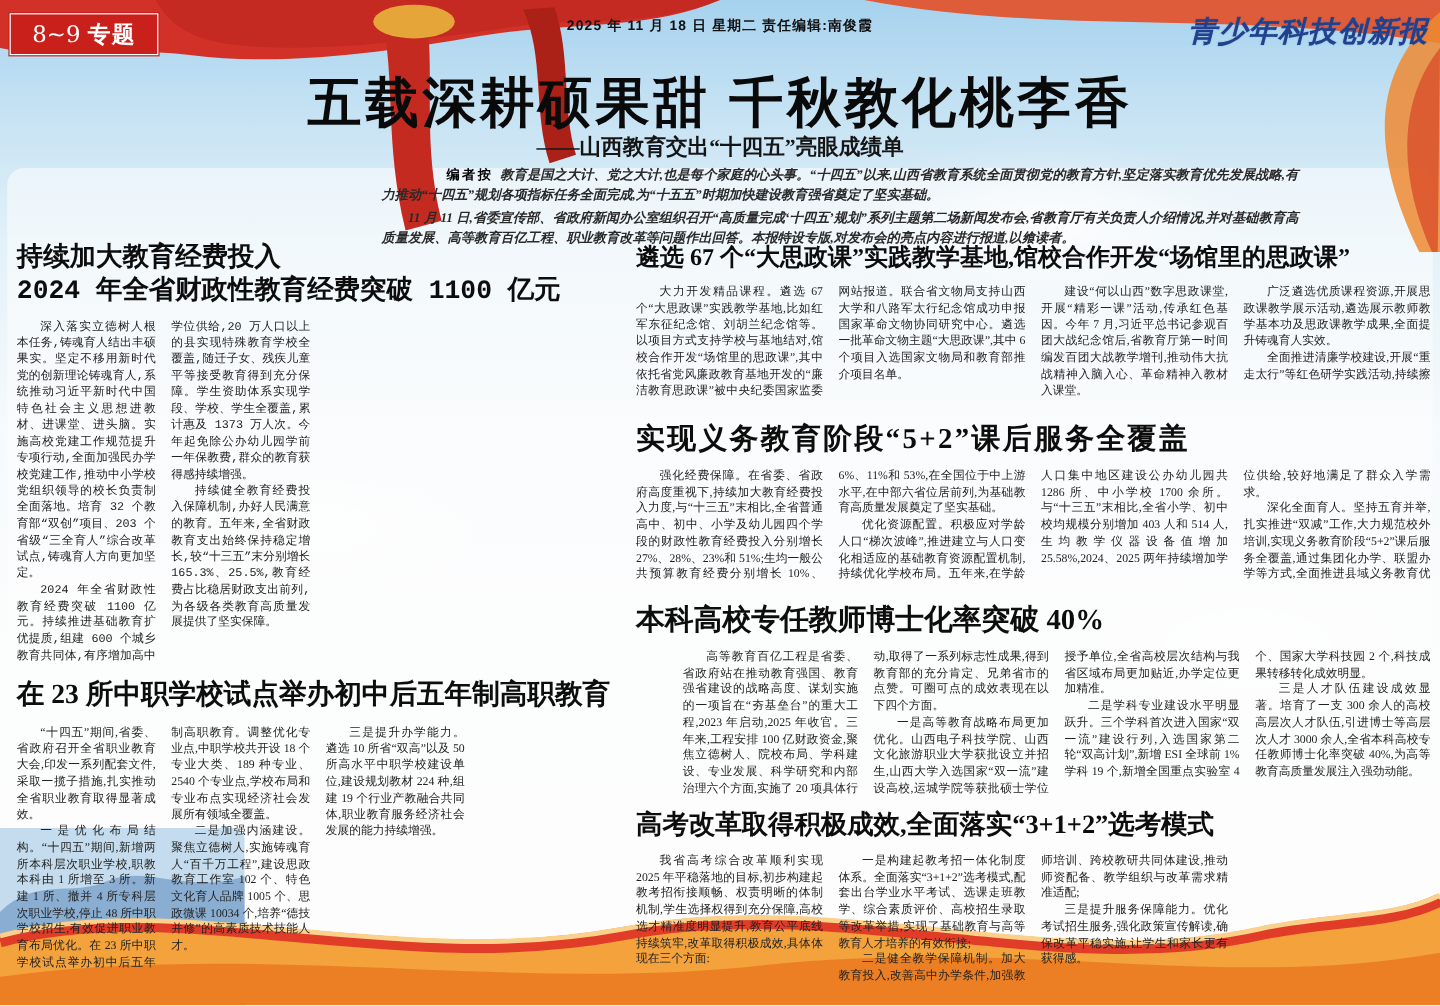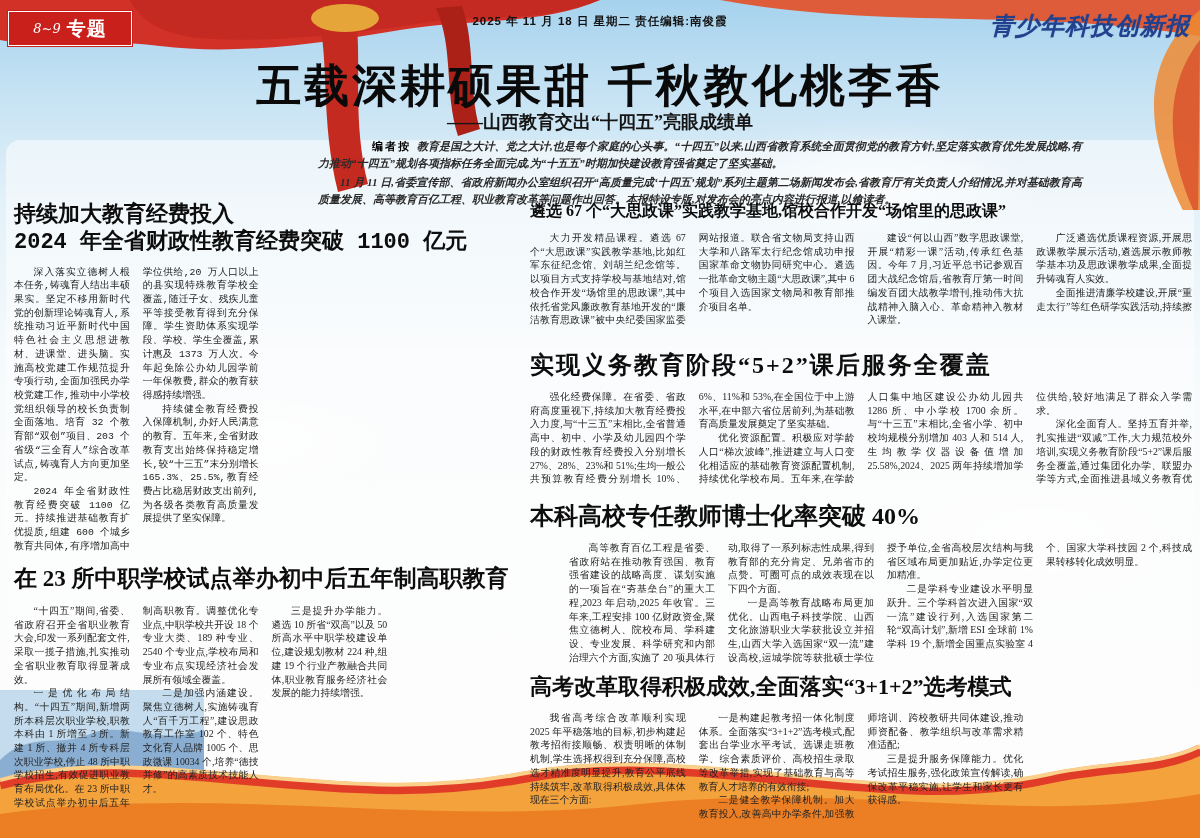--- a/index.html
+++ b/index.html
@@ -6,21 +6,21 @@
   .sheet{position:relative;width:1200px;height:838px;overflow:hidden;
     font-family:"Liberation Serif",serif;color:#1c1c1c;
     background:linear-gradient(180deg,#a6d2ee 0%,#c3e1f3 10%,#e3f1f9 24%,#f5fafc 42%,#fbfcfc 60%,#fdfdfc 100%);}
   svg{display:block}
   .deco{position:absolute;pointer-events:none;}
   .cloud{position:absolute;border-radius:50%;filter:blur(14px);background:radial-gradient(closest-side,rgba(255,255,255,.95),rgba(255,255,255,0));}
   .paper-haze{position:absolute;left:6px;right:6px;top:140px;bottom:64px;background:rgba(254,254,253,.55);border-radius:14px;}
   
   .page-tag{position:absolute;left:8px;top:11px;width:122px;height:33px;background:#c9201c;border:1px solid #fff;
     box-shadow:0 0 0 1px #c9201c;display:flex;align-items:center;justify-content:center;gap:6px;color:#fff;z-index:5;}
-  .page-tag .range{font-style:italic;font-size:13px;font-family:"DejaVu Serif",serif;}
+  .page-tag .range{font-size:19px;font-family:"DejaVu Serif",serif;}
   .page-tag .label{font-weight:bold;font-size:19px;letter-spacing:1px;font-family:"Liberation Sans",sans-serif;}
   .date-line{position:absolute;left:0;right:0;top:14px;text-align:center;font-size:11.5px;font-weight:bold;color:#111;
     letter-spacing:1px;z-index:5;font-family:"Liberation Sans",sans-serif;}
   .logo{position:absolute;right:10px;top:10px;font-size:24px;font-weight:bold;font-style:italic;color:#21418e;
     letter-spacing:1px;z-index:5;text-shadow:0 0 1px rgba(33,65,142,.5);}
   
   .main-title{position:absolute;left:0;right:0;top:56px;text-align:center;margin:0;font-size:45px;font-weight:800;
     color:#0a0a0a;letter-spacing:3px;font-family:"Liberation Sans",sans-serif;z-index:4;}
   .sub-title{position:absolute;left:0;right:0;top:110px;text-align:center;font-size:18px;font-weight:bold;color:#151515;z-index:4;}
   .editor-note{position:absolute;left:318px;width:764px;top:138px;font-size:11px;line-height:1.55;font-weight:bold;
@@ -32,21 +32,21 @@
   .a-head{font-weight:bold;color:#0d0d0d;margin:0;}
   .body-cols{column-gap:13px;column-fill:auto;text-align:justify;}
   .body-cols p{margin:0;text-indent:2em;font-size:9.8px;line-height:1.4;color:#222;}
   #art-funding{left:14px;top:203px;width:502px;font-family:Liberation Mono, monospace;}
   #art-funding .a-head{font-size:22px;line-height:1.22;}
   #art-funding .body-cols{margin-top:9px;height:292px;column-count:4;}
   #art-voc{left:14px;top:563px;width:502px;}
   #art-voc .a-head{font-size:23px;}
   #art-voc .body-cols{margin-top:10px;height:212px;column-count:4;}
   #art-sizheng{left:530px;top:201px;width:662px;}
-  #art-sizheng .a-head{font-size:16px;}
+  #art-sizheng .a-head{font-size:20px;}
   #art-sizheng .body-cols{margin-top:9px;height:104px;column-count:4;}
   #art-afterschool{left:530px;top:349px;width:662px;}
   #art-afterschool .a-head{font-size:24px;letter-spacing:2px;}
   #art-afterschool .body-cols{margin-top:9px;height:108px;column-count:4;}
   #art-phd{left:530px;top:500px;width:662px;}
   #art-phd .a-head{font-size:24px;}
   #art-phd .body-cols{margin-top:9px;height:128px;column-count:4;margin-left:39px;}
   #art-gaokao{left:530px;top:672px;width:662px;}
   #art-gaokao .a-head{font-size:22px;}
   #art-gaokao .body-cols{margin-top:9px;height:112px;column-count:4;}
@@ -145,20 +145,21 @@
         <p>深化全面育人。坚持五育并举,扎实推进“双减”工作,大力规范校外培训,实现义务教育阶段“5+2”课后服务全覆盖,通过集团化办学、联盟办学等方式,全面推进县域义务教育优质均衡发展,持续缩小城乡、区域、校际差距,努力办好老百姓“家门口的好学校”。</p>
       </div>
   </div>
 
   <div class="article" id="art-phd">
     <h2 class="a-head">本科高校专任教师博士化率突破 40%</h2>
     <div class="body-cols">
         <p>高等教育百亿工程是省委、省政府站在推动教育强国、教育强省建设的战略高度、谋划实施的一项旨在“夯基垒台”的重大工程,2023 年启动,2025 年收官。三年来,工程安排 100 亿财政资金,聚焦立德树人、院校布局、学科建设、专业发展、科学研究和内部治理六个方面,实施了 20 项具体行动,取得了一系列标志性成果,得到教育部的充分肯定、兄弟省市的点赞。可圈可点的成效表现在以下四个方面。</p>
         <p>一是高等教育战略布局更加优化。山西电子科技学院、山西文化旅游职业大学获批设立并招生,山西大学入选国家“双一流”建设高校,运城学院等获批硕士学位授予单位,全省高校层次结构与我省区域布局更加贴近,办学定位更加精准。</p>
         <p>二是学科专业建设水平明显跃升。三个学科首次进入国家“双一流”建设行列,入选国家第二轮“双高计划”,新增 ESI 全球前 1%学科 19 个,新增全国重点实验室 4 个、国家大学科技园 2 个,科技成果转移转化成效明显。</p>
+        <p>三是人才队伍建设成效显著。培育了一支 300 余人的高校高层次人才队伍,引进博士等高层次人才 3000 余人,全省本科高校专任教师博士化率突破 40%,为高等教育高质量发展注入强劲动能。</p>
       </div>
   </div>
 
   <div class="article" id="art-gaokao">
     <h2 class="a-head">高考改革取得积极成效,全面落实“3+1+2”选考模式</h2>
     <div class="body-cols">
         <p>我省高考综合改革顺利实现 2025 年平稳落地的目标,初步构建起教考招衔接顺畅、权责明晰的体制机制,学生选择权得到充分保障,高校选才精准度明显提升,教育公平底线持续筑牢,改革取得积极成效,具体体现在三个方面:</p>
         <p>一是构建起教考招一体化制度体系。全面落实“3+1+2”选考模式,配套出台学业水平考试、选课走班教学、综合素质评价、高校招生录取等改革举措,实现了基础教育与高等教育人才培养的有效衔接;</p>
         <p>二是健全教学保障机制。加大教育投入,改善高中办学条件,加强教师培训、跨校教研共同体建设,推动师资配备、教学组织与改革需求精准适配;</p>
         <p>三是提升服务保障能力。优化考试招生服务,强化政策宣传解读,确保改革平稳实施,让学生和家长更有获得感。</p>

